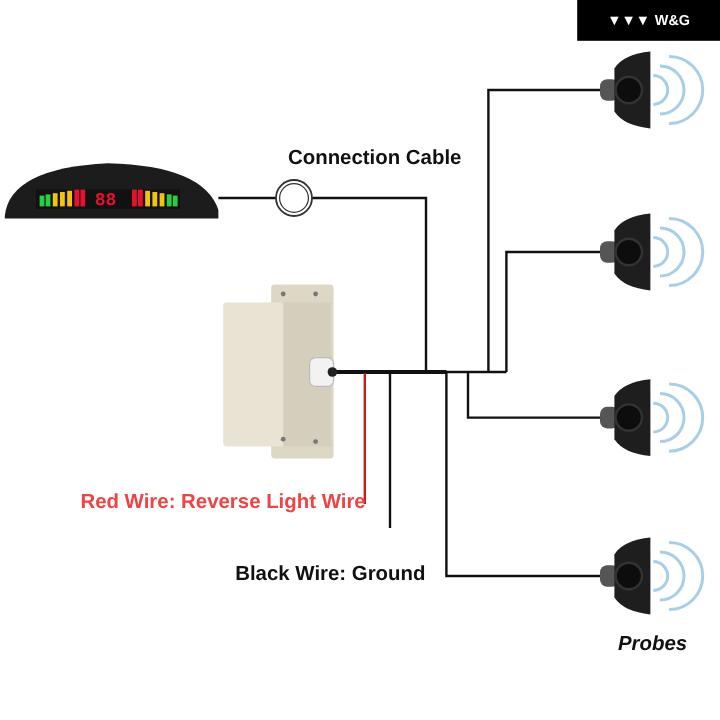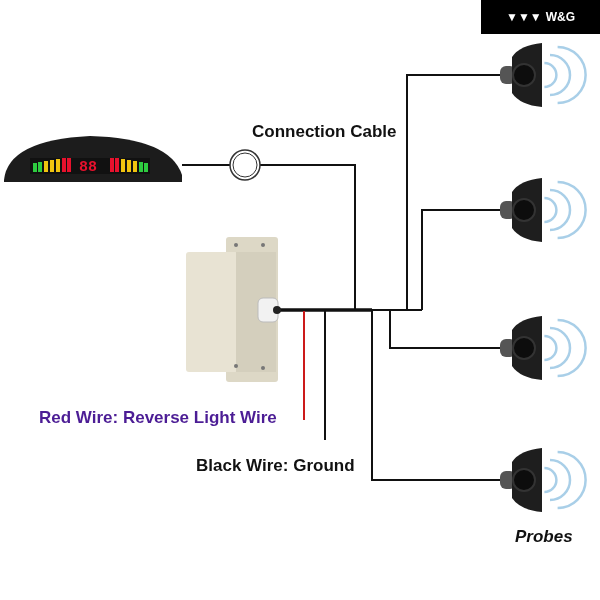--- a/index.html
+++ b/index.html
@@ -1,22 +1,22 @@
 <!DOCTYPE html>
 <html><head>
 <meta charset="utf-8">
 <style>
   html,body{margin:0;padding:0;background:#fff;}
   body{width:600px;height:600px;position:relative;overflow:hidden;font-family:"Liberation Sans",sans-serif;}
   .abs{position:absolute;}
   #logo{left:481px;top:0;width:119px;height:34px;background:#000;color:#fff;display:flex;align-items:center;justify-content:center;font-weight:bold;font-size:12px;gap:4px;}
   .lbl{position:absolute;font-weight:bold;font-size:17px;color:#111;white-space:nowrap;}
-  #lbl-cable{left:252px;top:122px;text-align:right;}
-  #lbl-red{left:39px;top:408px;color:#4c1d95;}
-  #lbl-black{left:196px;top:456px;}
+  #lbl-cable{left:240px;top:122px;text-align:right;}
+  #lbl-red{left:67px;top:408px;color:#ef4444;}
+  #lbl-black{left:196px;top:468px;}
   #lbl-probes{left:515px;top:527px;font-style:italic;}
   svg{position:absolute;left:0;top:0;}
 </style>
 </head>
 <body>
 
 <div id="logo" class="abs">
   <span>▼▼▼</span>
   <span>W&amp;G</span>
 </div>

